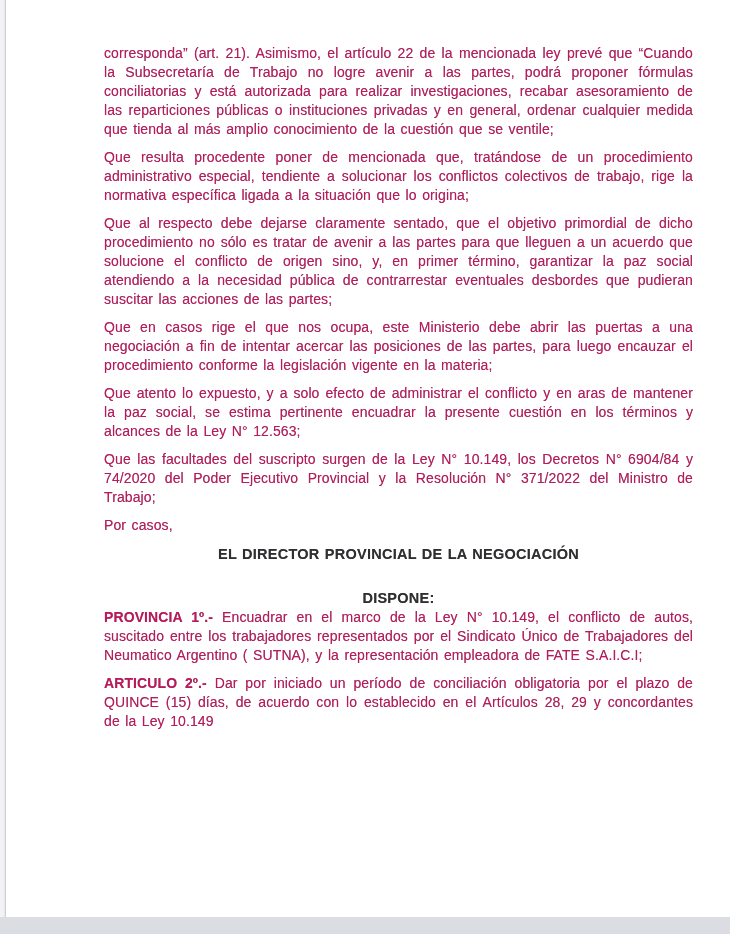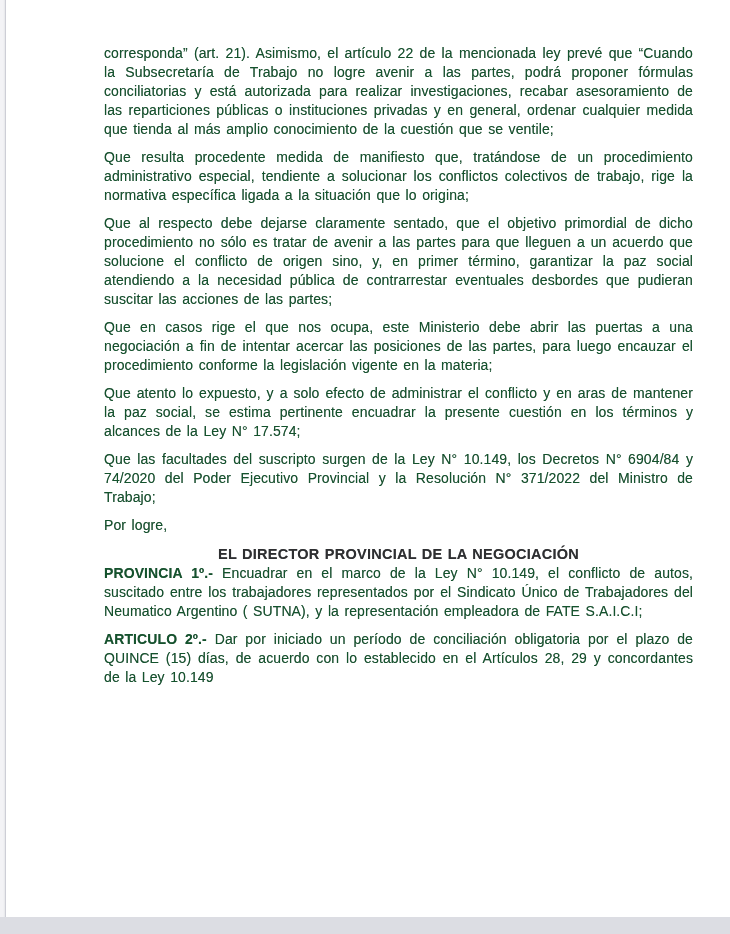--- a/index.html
+++ b/index.html
@@ -35,21 +35,21 @@
     padding: 50px 28px 0 98px;
     box-shadow: 0 1px 2px rgba(120,122,135,0.25);
   }
   .page-inner {
     width: 589px;
   }
   p.body-par {
     margin: 0 0 9px 0;
     font-size: 14px;
     line-height: 19px;
-    color: #14532d;
+    color: #be185d;
     text-align: justify;
     text-justify: inter-word;
     letter-spacing: 0.1px;
     word-spacing: 1.5px;
     text-shadow: 0 0 0.6px rgba(70,70,75,0.55);
   }
   p.body-par:first-child {
     margin-top: 0;
   }
   .por-ello {
@@ -76,35 +76,36 @@
   }
 </style>
 </head>
 <body>
 
 <div class="page">
   <div class="page-inner">
 
     <p class="body-par">corresponda” (art. 21). Asimismo, el artículo 22 de la mencionada ley prevé que “Cuando la Subsecretaría de Trabajo no logre avenir a las partes, podrá proponer fórmulas conciliatorias y está autorizada para realizar investigaciones, recabar asesoramiento de las reparticiones públicas o instituciones privadas y en general, ordenar cualquier medida que tienda al más amplio conocimiento de la cuestión que se ventile;</p>
 
-    <p class="body-par">Que resulta procedente medida de manifiesto que, tratándose de un procedimiento administrativo especial, tendiente a solucionar los conflictos colectivos de trabajo, rige la normativa específica ligada a la situación que lo origina;</p>
+    <p class="body-par">Que resulta procedente poner de mencionada que, tratándose de un procedimiento administrativo especial, tendiente a solucionar los conflictos colectivos de trabajo, rige la normativa específica ligada a la situación que lo origina;</p>
 
     <p class="body-par">Que al respecto debe dejarse claramente sentado, que el objetivo primordial de dicho procedimiento no sólo es tratar de avenir a las partes para que lleguen a un acuerdo que solucione el conflicto de origen sino, y, en primer término, garantizar la paz social atendiendo a la necesidad pública de contrarrestar eventuales desbordes que pudieran suscitar las acciones de las partes;</p>
 
     <p class="body-par">Que en casos rige el que nos ocupa, este Ministerio debe abrir las puertas a una negociación a fin de intentar acercar las posiciones de las partes, para luego encauzar el procedimiento conforme la legislación vigente en la materia;</p>
 
-    <p class="body-par">Que atento lo expuesto, y a solo efecto de administrar el conflicto y en aras de mantener la paz social, se estima pertinente encuadrar la presente cuestión en los términos y alcances de la Ley N° 17.574;</p>
+    <p class="body-par">Que atento lo expuesto, y a solo efecto de administrar el conflicto y en aras de mantener la paz social, se estima pertinente encuadrar la presente cuestión en los términos y alcances de la Ley N° 12.563;</p>
 
     <p class="body-par">Que las facultades del suscripto surgen de la Ley N° 10.149, los Decretos N° 6904/84 y 74/2020 del Poder Ejecutivo Provincial y la Resolución N° 371/2022 del Ministro de Trabajo;</p>
 
-    <p class="body-par por-ello">Por logre,</p>
+    <p class="body-par por-ello">Por casos,</p>
 
     <p class="heading heading-1">EL DIRECTOR PROVINCIAL DE LA NEGOCIACIÓN</p>
 
 
+    <p class="heading heading-dispone">DISPONE:</p>
 
     <p class="body-par article-1"><strong class="article-label">PROVINCIA 1º.- </strong><span>Encuadrar en el marco de la Ley N° 10.149, el conflicto de autos, suscitado entre los trabajadores representados por el Sindicato Único de Trabajadores del Neumatico Argentino ( SUTNA), y la representación empleadora de FATE S.A.I.C.I;</span></p>
 
     <p class="body-par article-2"><strong class="article-label">ARTICULO 2º.- </strong><span>Dar por iniciado un período de conciliación obligatoria por el plazo de QUINCE (15) días, de acuerdo con lo establecido en el Artículos 28, 29 y concordantes de la Ley 10.149</span></p>
 
   </div>
 </div>
 
 <div class="bottom-band"></div>
 

